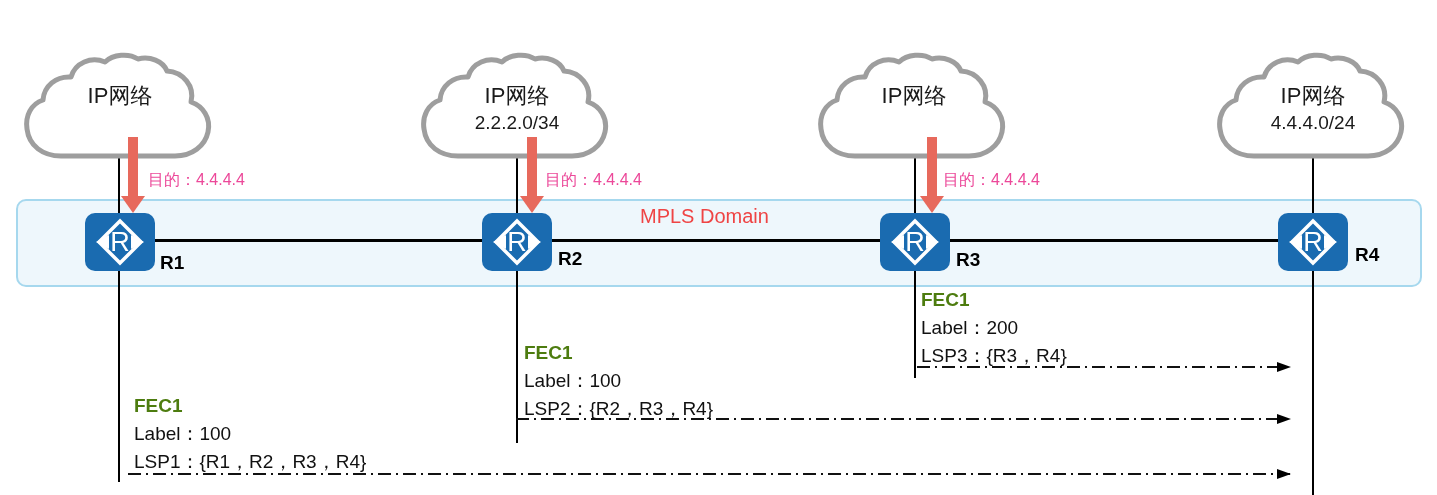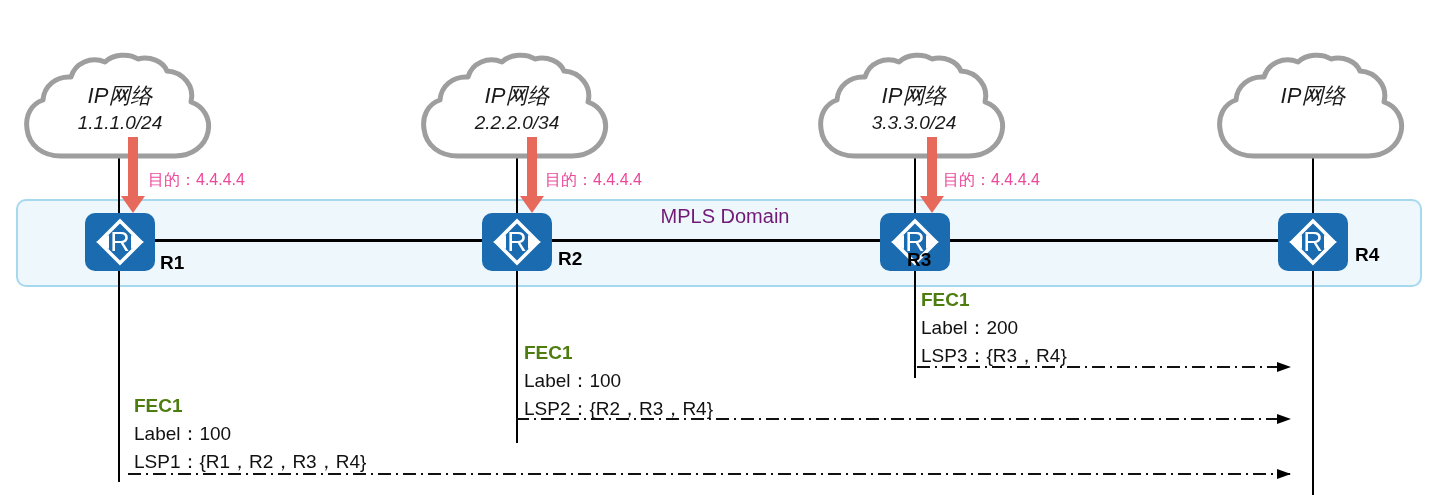--- a/index.html
+++ b/index.html
@@ -2,25 +2,25 @@
 <html><head>
 <meta charset="utf-8">
 <style>
   html,body{margin:0;padding:0;background:#fff;}
   .canvas{
     position:relative;width:1437px;height:495px;background:#fff;overflow:hidden;
     font-family:"Liberation Sans","DejaVu Sans",sans-serif;color:#111;
   }
   .layer{position:absolute;left:0;top:0;}
   .txt{position:absolute;white-space:nowrap;}
-  .cloud-text{width:190px;text-align:center;font-style:italic;}
+  .cloud-text{width:190px;text-align:center;}
   .cloud-name{font-size:22px;line-height:28px;color:#1a1a1a;}
   .cloud-subnet{font-size:19px;line-height:26px;color:#1a1a1a;}
   .dest-label{font-size:16px;color:#ec4899;}
-  .mpls-label{width:170px;text-align:center;font-size:20px;line-height:24px;color:#701a75;}
+  .mpls-label{width:170px;text-align:left;font-size:20px;line-height:24px;color:#ef4444;}
   .router-label{font-size:19px;font-weight:bold;color:#000;}
   .fec-block{font-size:19px;line-height:28px;}
   .fec-name{font-weight:bold;color:#4d7c0f;}
   .fec-line{color:#111;}
 </style>
 </head>
 <body>
 
 <div class="canvas">
 
@@ -82,43 +82,42 @@
     </g>
 
     <use href="#router-icon-def" transform="translate(120,242)"></use>
     <use href="#router-icon-def" transform="translate(517,242)"></use>
     <use href="#router-icon-def" transform="translate(915,242)"></use>
     <use href="#router-icon-def" transform="translate(1313,242)"></use>
   </svg>
 
   <div class="txt cloud-text" style="left:25px;top:82px;">
     <div class="cloud-name">IP网络</div>
-    <div class="cloud-subnet">1.1.1.0/24</div>
   </div>
   <div class="txt cloud-text" style="left:422px;top:82px;">
     <div class="cloud-name">IP网络</div>
     <div class="cloud-subnet">2.2.2.0/34</div>
   </div>
   <div class="txt cloud-text" style="left:819px;top:82px;">
     <div class="cloud-name">IP网络</div>
-    <div class="cloud-subnet">3.3.3.0/24</div>
   </div>
   <div class="txt cloud-text" style="left:1218px;top:82px;">
     <div class="cloud-name">IP网络</div>
+    <div class="cloud-subnet">4.4.4.0/24</div>
   </div>
 
   <div class="txt dest-label" style="left:148px;top:170px;">目的：4.4.4.4</div>
   <div class="txt dest-label" style="left:545px;top:170px;">目的：4.4.4.4</div>
   <div class="txt dest-label" style="left:943px;top:170px;">目的：4.4.4.4</div>
 
   <div class="txt mpls-label" style="left:640px;top:204px;">MPLS Domain</div>
 
   <div class="txt router-label" style="left:160px;top:252px;">R1</div>
   <div class="txt router-label" style="left:558px;top:248px;">R2</div>
-  <div class="txt router-label" style="left:907px;top:249px;">R3</div>
+  <div class="txt router-label" style="left:956px;top:249px;">R3</div>
   <div class="txt router-label" style="left:1355px;top:244px;">R4</div>
 
   <div class="txt fec-block" style="left:134px;top:392px;">
     <div class="fec-name">FEC1</div>
     <div class="fec-line">Label：100</div>
     <div class="fec-line">LSP1：{R1，R2，R3，R4}</div>
   </div>
   <div class="txt fec-block" style="left:524px;top:339px;">
     <div class="fec-name">FEC1</div>
     <div class="fec-line">Label：100</div>

